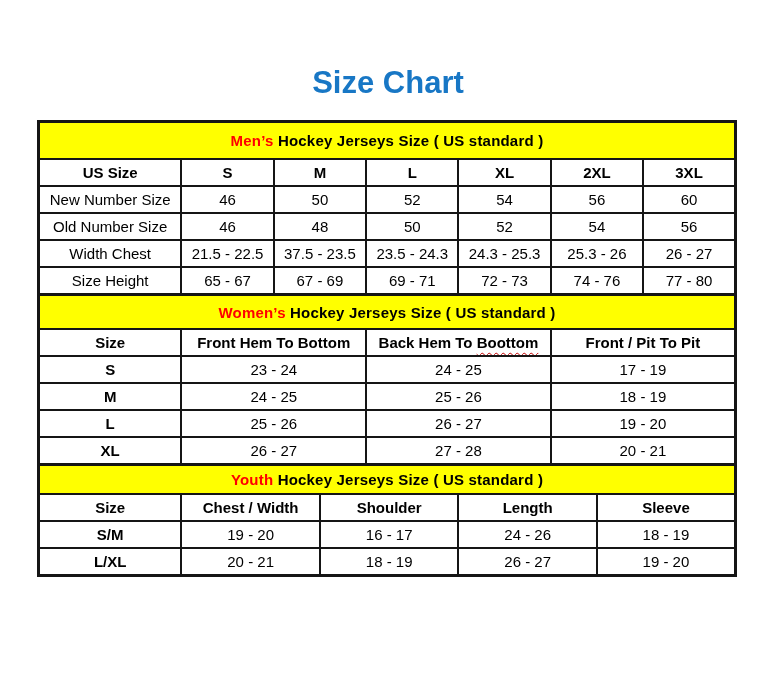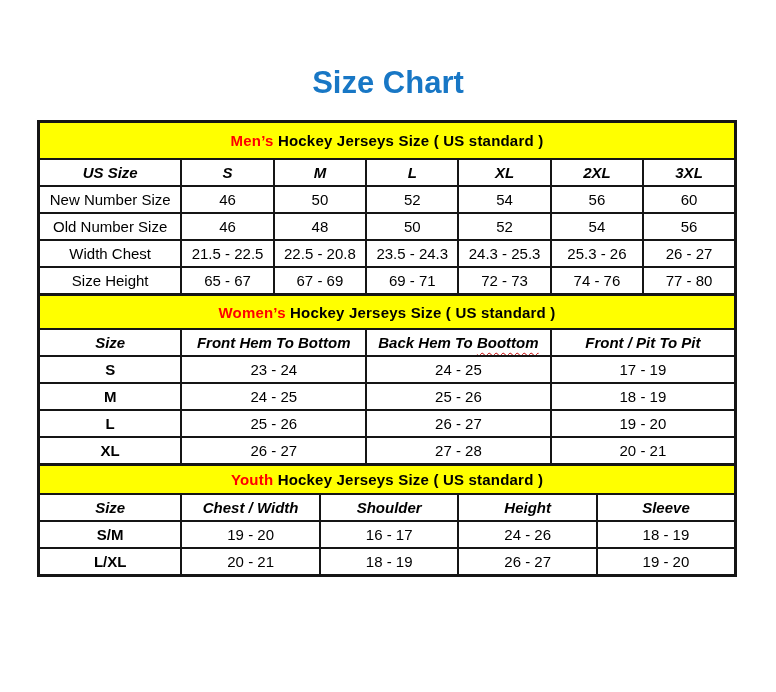--- a/index.html
+++ b/index.html
@@ -40,21 +40,21 @@
   .caption-cell {
     background: var(--section-yellow, #ffff00);
     font-weight: 700;
     font-size: 18px;
     letter-spacing: 0.2px;
   }
   .t-mens  .caption-cell { height: 35px; }
   .t-womens .caption-cell { height: 32px; }
   .t-youth .caption-cell { height: 27px; margin-left: 28px; }
   .caption-red { color: var(--highlight-red, #ff0000); }
-  .col-header { font-weight: 700; font-size: 15px; font-style: italic; }
+  .col-header { font-weight: 700; font-size: 15px; }
   .t-womens .row-label, .t-youth .row-label { font-weight: 700; }
   .t-womens td { height: 26px; }
   .t-youth td { height: 26px; }
   .wavy {
     text-decoration-line: underline;
     text-decoration-style: wavy;
     text-decoration-color: var(--spellcheck-red, #c00000);
     text-decoration-thickness: 1px;
     text-underline-offset: 4px;
     text-decoration-skip-ink: none;
@@ -103,21 +103,21 @@
             <td class="data-cell">46</td>
             <td class="data-cell">48</td>
             <td class="data-cell">50</td>
             <td class="data-cell">52</td>
             <td class="data-cell">54</td>
             <td class="data-cell">56</td>
           </tr>
           <tr>
             <td class="row-label">Width Chest</td>
             <td class="data-cell">21.5 - 22.5</td>
-            <td class="data-cell">22.5 - 20.8</td>
+            <td class="data-cell">37.5 - 23.5</td>
             <td class="data-cell">23.5 - 24.3</td>
             <td class="data-cell">24.3 - 25.3</td>
             <td class="data-cell">25.3 - 26</td>
             <td class="data-cell">26 - 27</td>
           </tr>
           <tr>
             <td class="row-label">Size Height</td>
             <td class="data-cell">65 - 67</td>
             <td class="data-cell">67 - 69</td>
             <td class="data-cell">69 - 71</td>
@@ -179,21 +179,21 @@
           <col style="width: 19.875%;">
         </colgroup>
         <tbody>
           <tr>
             <td colspan="5" class="caption-cell"><span class="caption-red">Youth</span><span> Hockey Jerseys Size ( US standard )</span></td>
           </tr>
           <tr>
             <td class="col-header">Size</td>
             <td class="col-header">Chest / Width</td>
             <td class="col-header">Shoulder</td>
-            <td class="col-header">Height</td>
+            <td class="col-header">Length</td>
             <td class="col-header">Sleeve</td>
           </tr>
           <tr>
             <td class="row-label">S/M</td>
             <td class="data-cell">19 - 20</td>
             <td class="data-cell">16 - 17</td>
             <td class="data-cell">24 - 26</td>
             <td class="data-cell">18 - 19</td>
           </tr>
           <tr>

